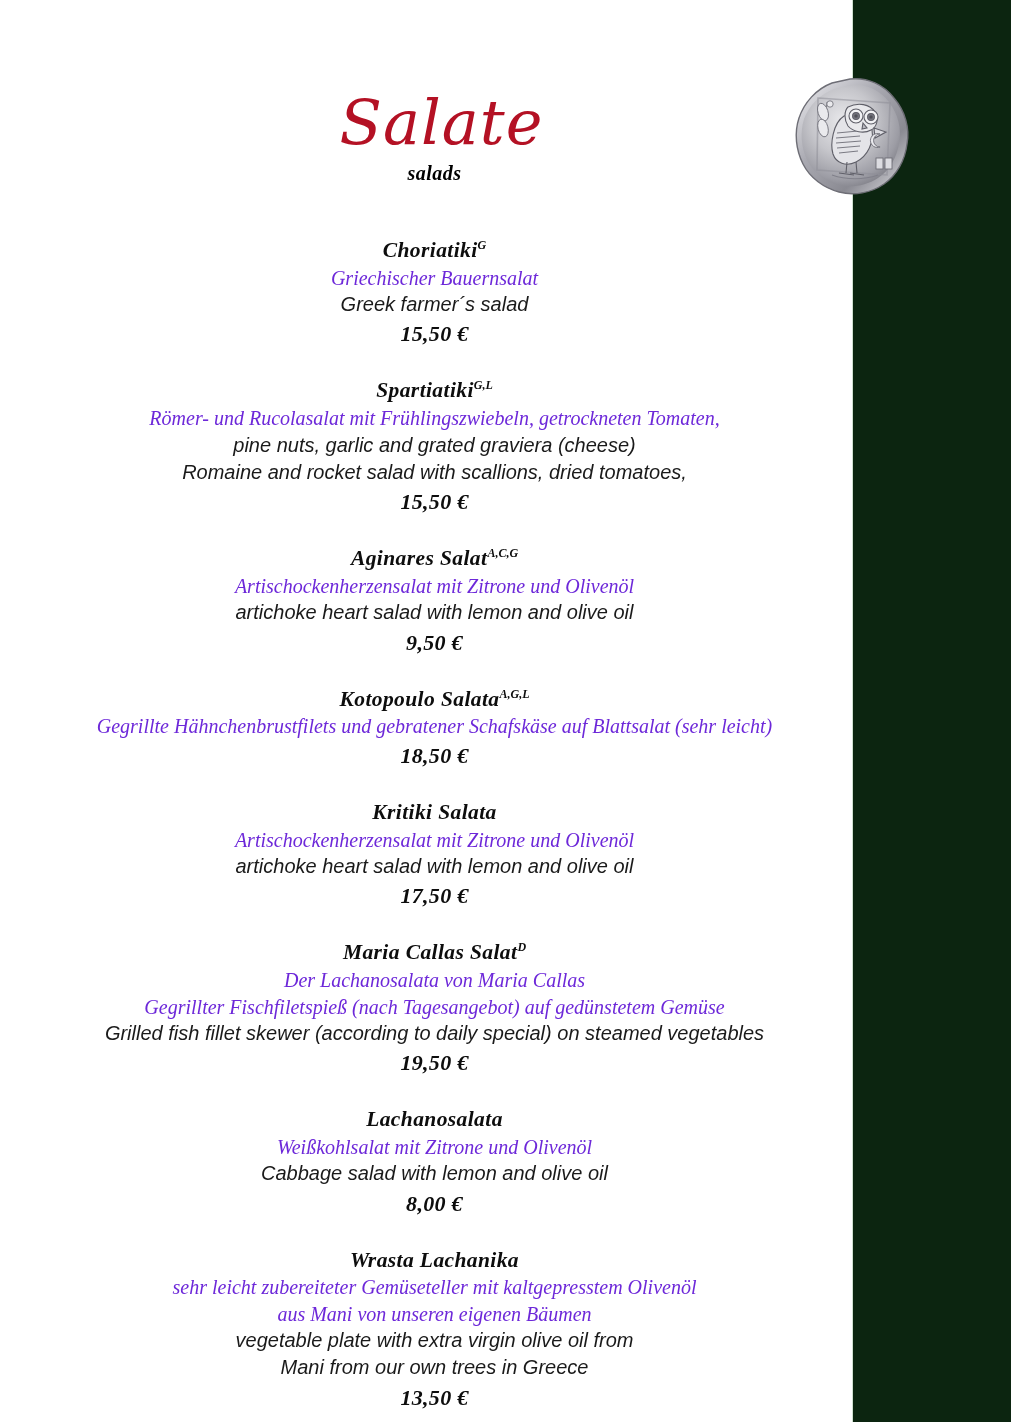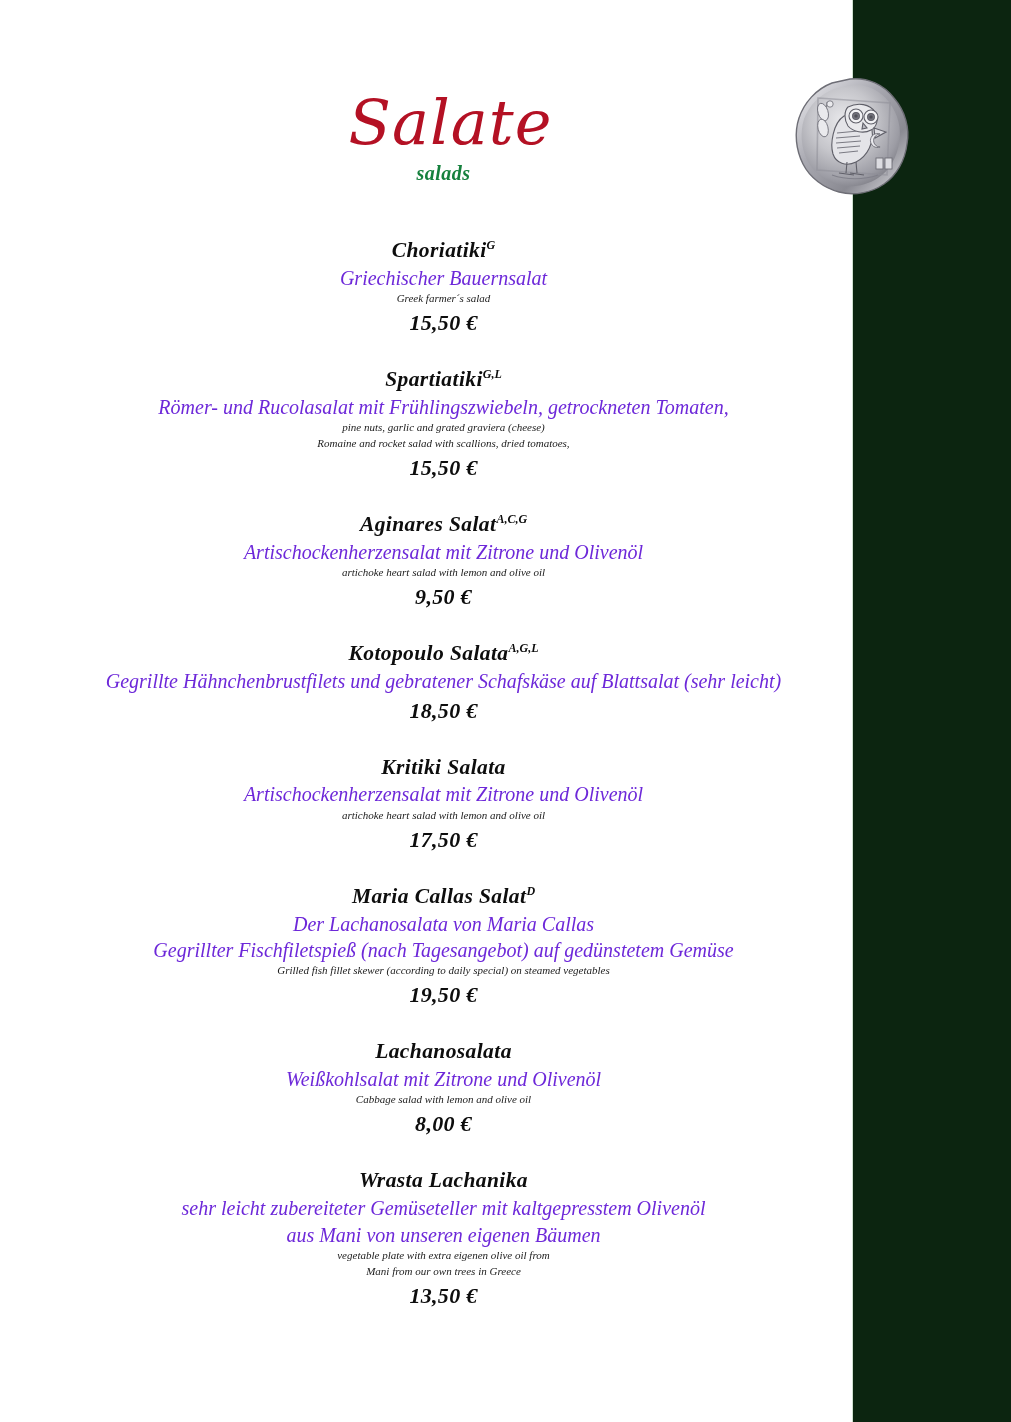--- a/index.html
+++ b/index.html
@@ -44,21 +44,21 @@
     top: 76px;
     width: 120px;
     height: 122px;
     z-index: 5;
   }
   #coin-logo svg { display: block; width: 120px; height: 122px; }
 
   
   #page {
     position: absolute;
-    left: 17px;
+    left: 8px;
     top: 0;
     width: 853px;
     height: 1422px;
     z-index: 3;
   }
 
   #menu-header {
     text-align: center;
     padding-top: 92px;
   }
@@ -71,21 +71,21 @@
     color: #b41124;
     letter-spacing: 1px;
     margin: 0;
     padding-left: 14px;
   }
   #section-subtitle {
     font-family: "Liberation Serif", "DejaVu Serif", serif;
     font-style: italic;
     font-weight: bold;
     font-size: 20px;
-    color: #15803d;
+    color: #000000;
     margin: 8px 0 0 0;
     letter-spacing: 0.5px;
   }
 
   #menu-items {
     margin-top: 52px;
   }
 
   .menu-item {
     text-align: center;
@@ -114,24 +114,24 @@
   .desc-de {
     font-family: "Liberation Serif", "DejaVu Serif", serif;
     font-style: italic;
     font-weight: normal;
     font-size: 20px;
     line-height: 1.22;
     color: #6d28d9;
     margin: 2px 0 0 0;
   }
   .desc-en {
-    font-family: Liberation Serif, serif;
+    font-family: Liberation Sans, sans-serif;
     font-style: italic;
     font-weight: normal;
-    font-size: 11px;
+    font-size: 20px;
     line-height: 1.26;
     color: #1a1a1a;
     margin: 2px 0 0 0;
   }
   .item-price {
     font-family: "Liberation Serif", "DejaVu Serif", serif;
     font-style: italic;
     font-weight: bold;
     font-size: 22px;
     color: #0d0d0d;
@@ -270,19 +270,19 @@
       <div class="menu-item">
         <div class="item-name"><span>Lachanosalata</span></div>
         <div class="desc-de">Weißkohlsalat mit Zitrone und Olivenöl</div>
         <div class="desc-en">Cabbage salad with lemon and olive oil</div>
         <div class="item-price">8,00 €</div>
       </div>
       <div class="menu-item">
         <div class="item-name"><span>Wrasta Lachanika</span></div>
         <div class="desc-de">sehr leicht zubereiteter Gemüseteller mit kaltgepresstem Olivenöl</div>
         <div class="desc-de">aus Mani von unseren eigenen Bäumen</div>
-        <div class="desc-en">vegetable plate with extra eigenen olive oil from</div>
+        <div class="desc-en">vegetable plate with extra virgin olive oil from</div>
         <div class="desc-en">Mani from our own trees in Greece</div>
         <div class="item-price">13,50 €</div>
       </div>
     </div>
 
 </div>
 
 </body></html>

